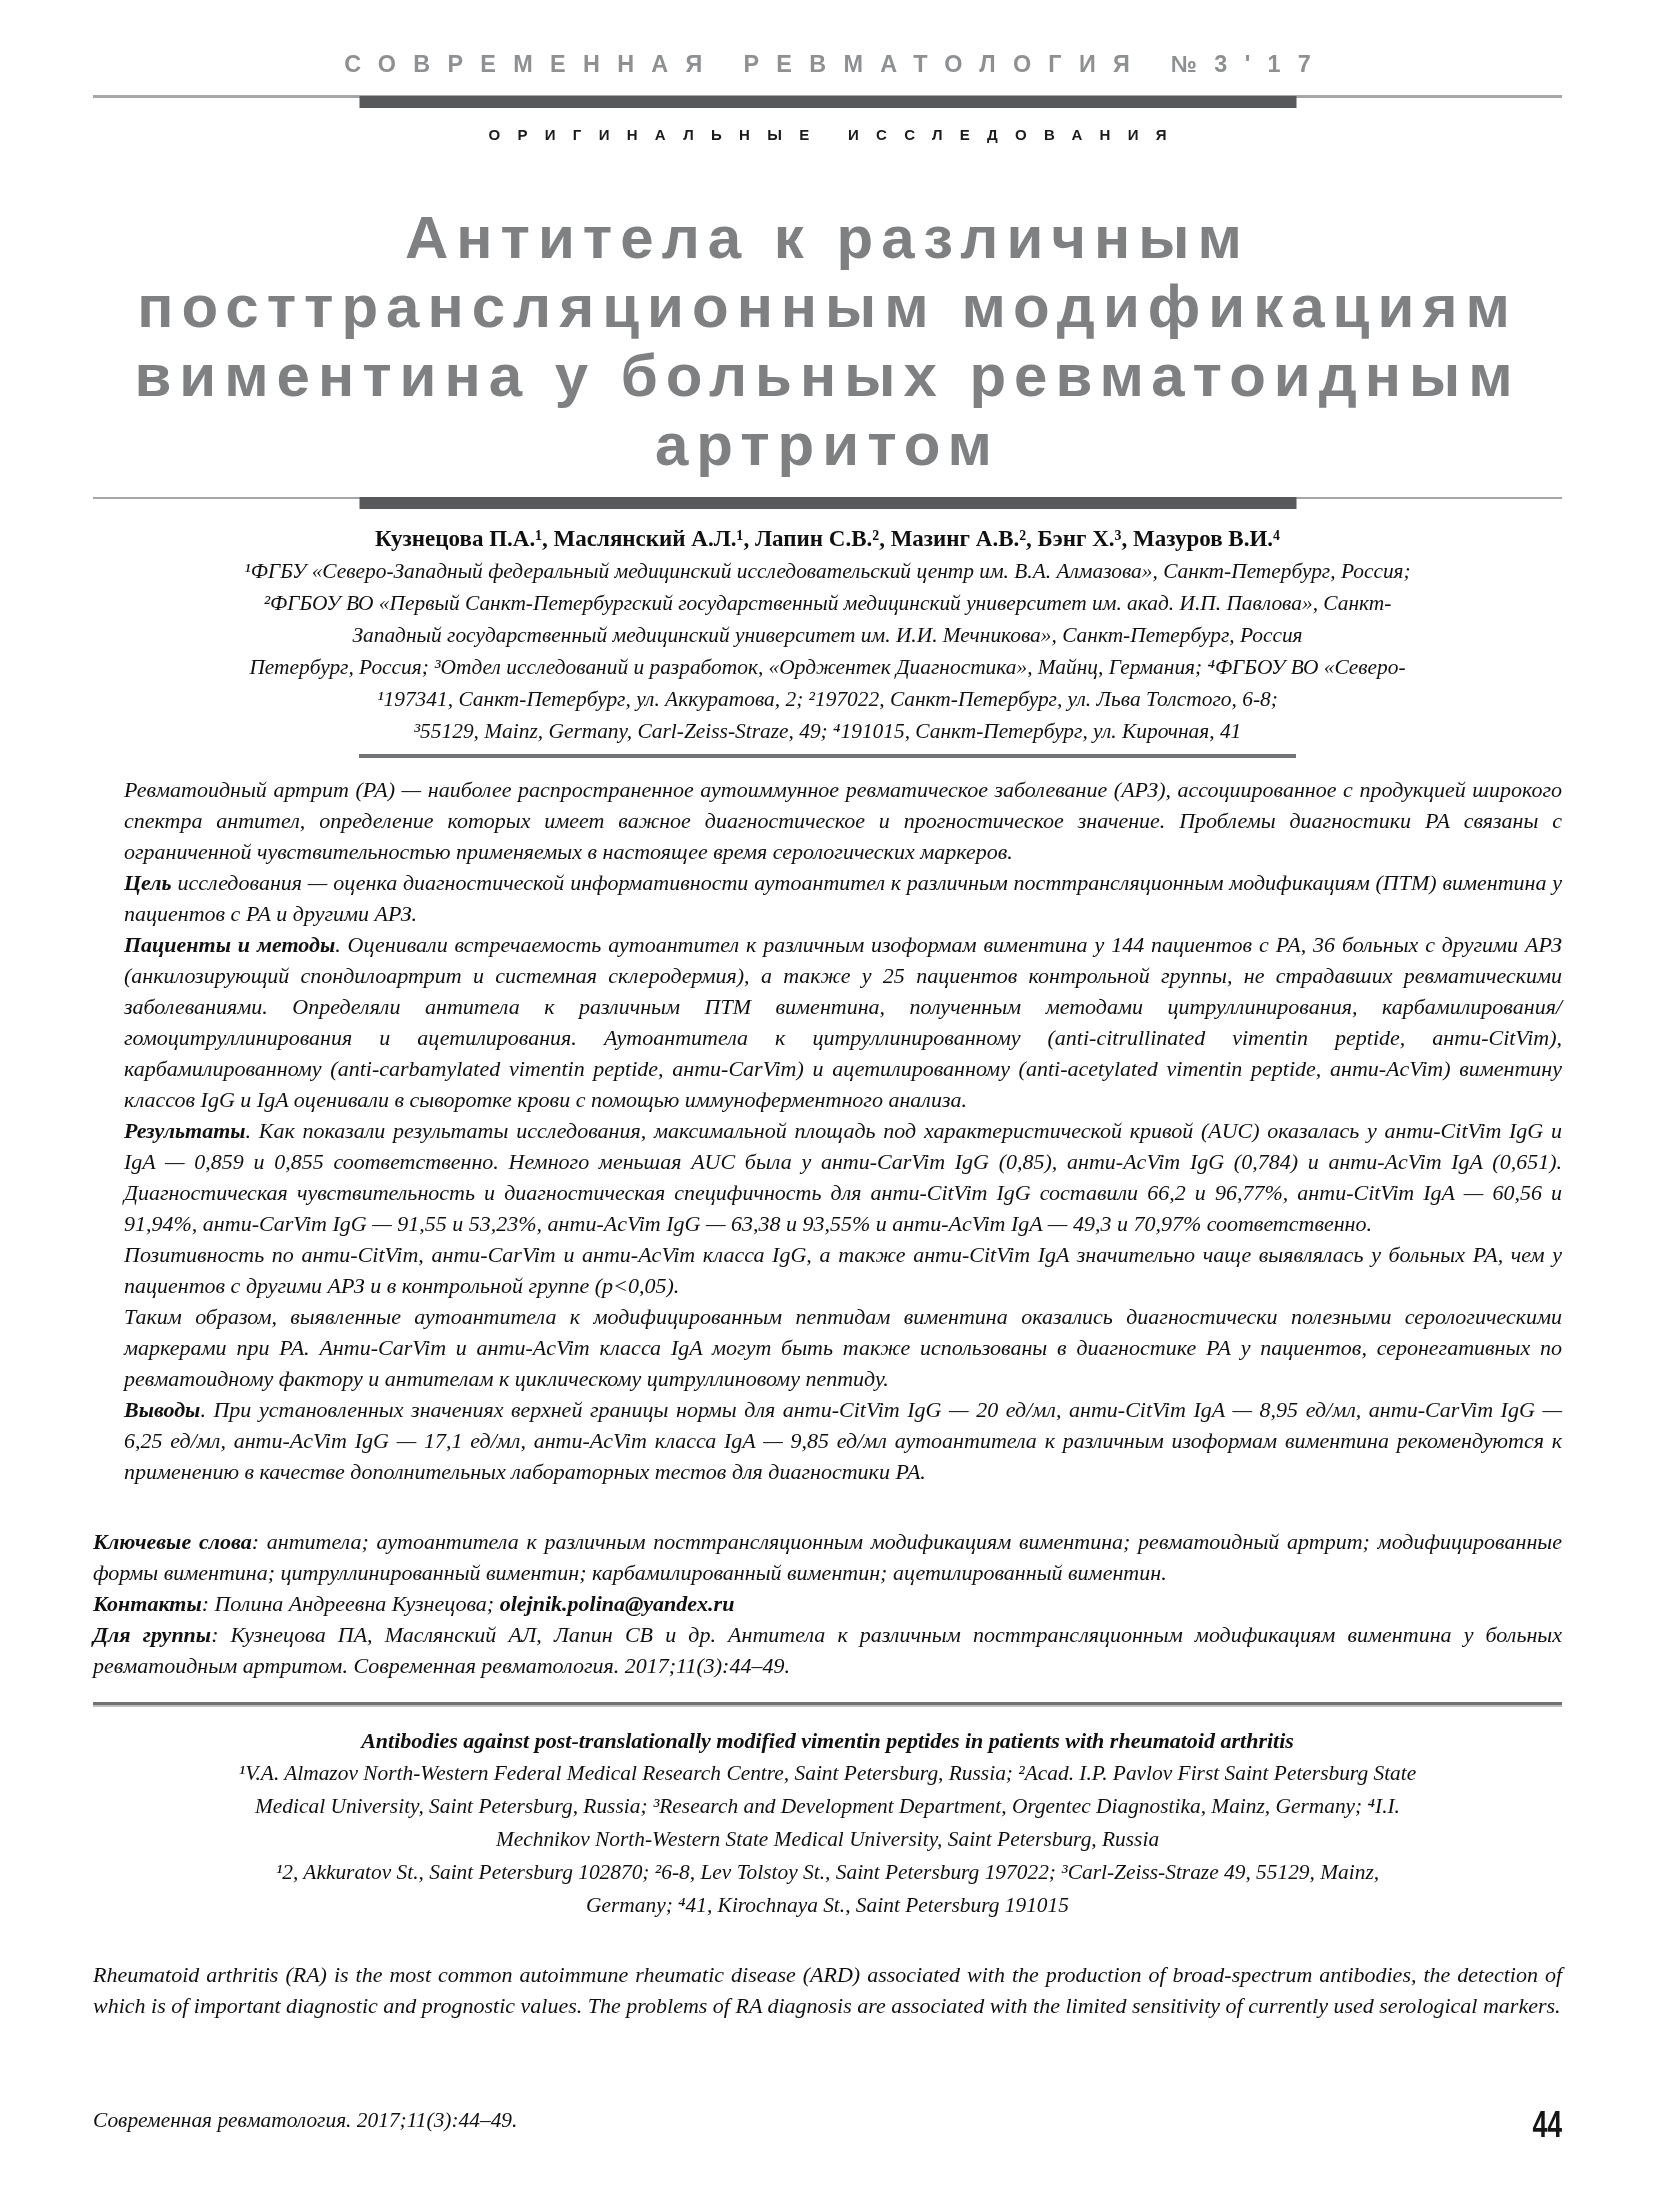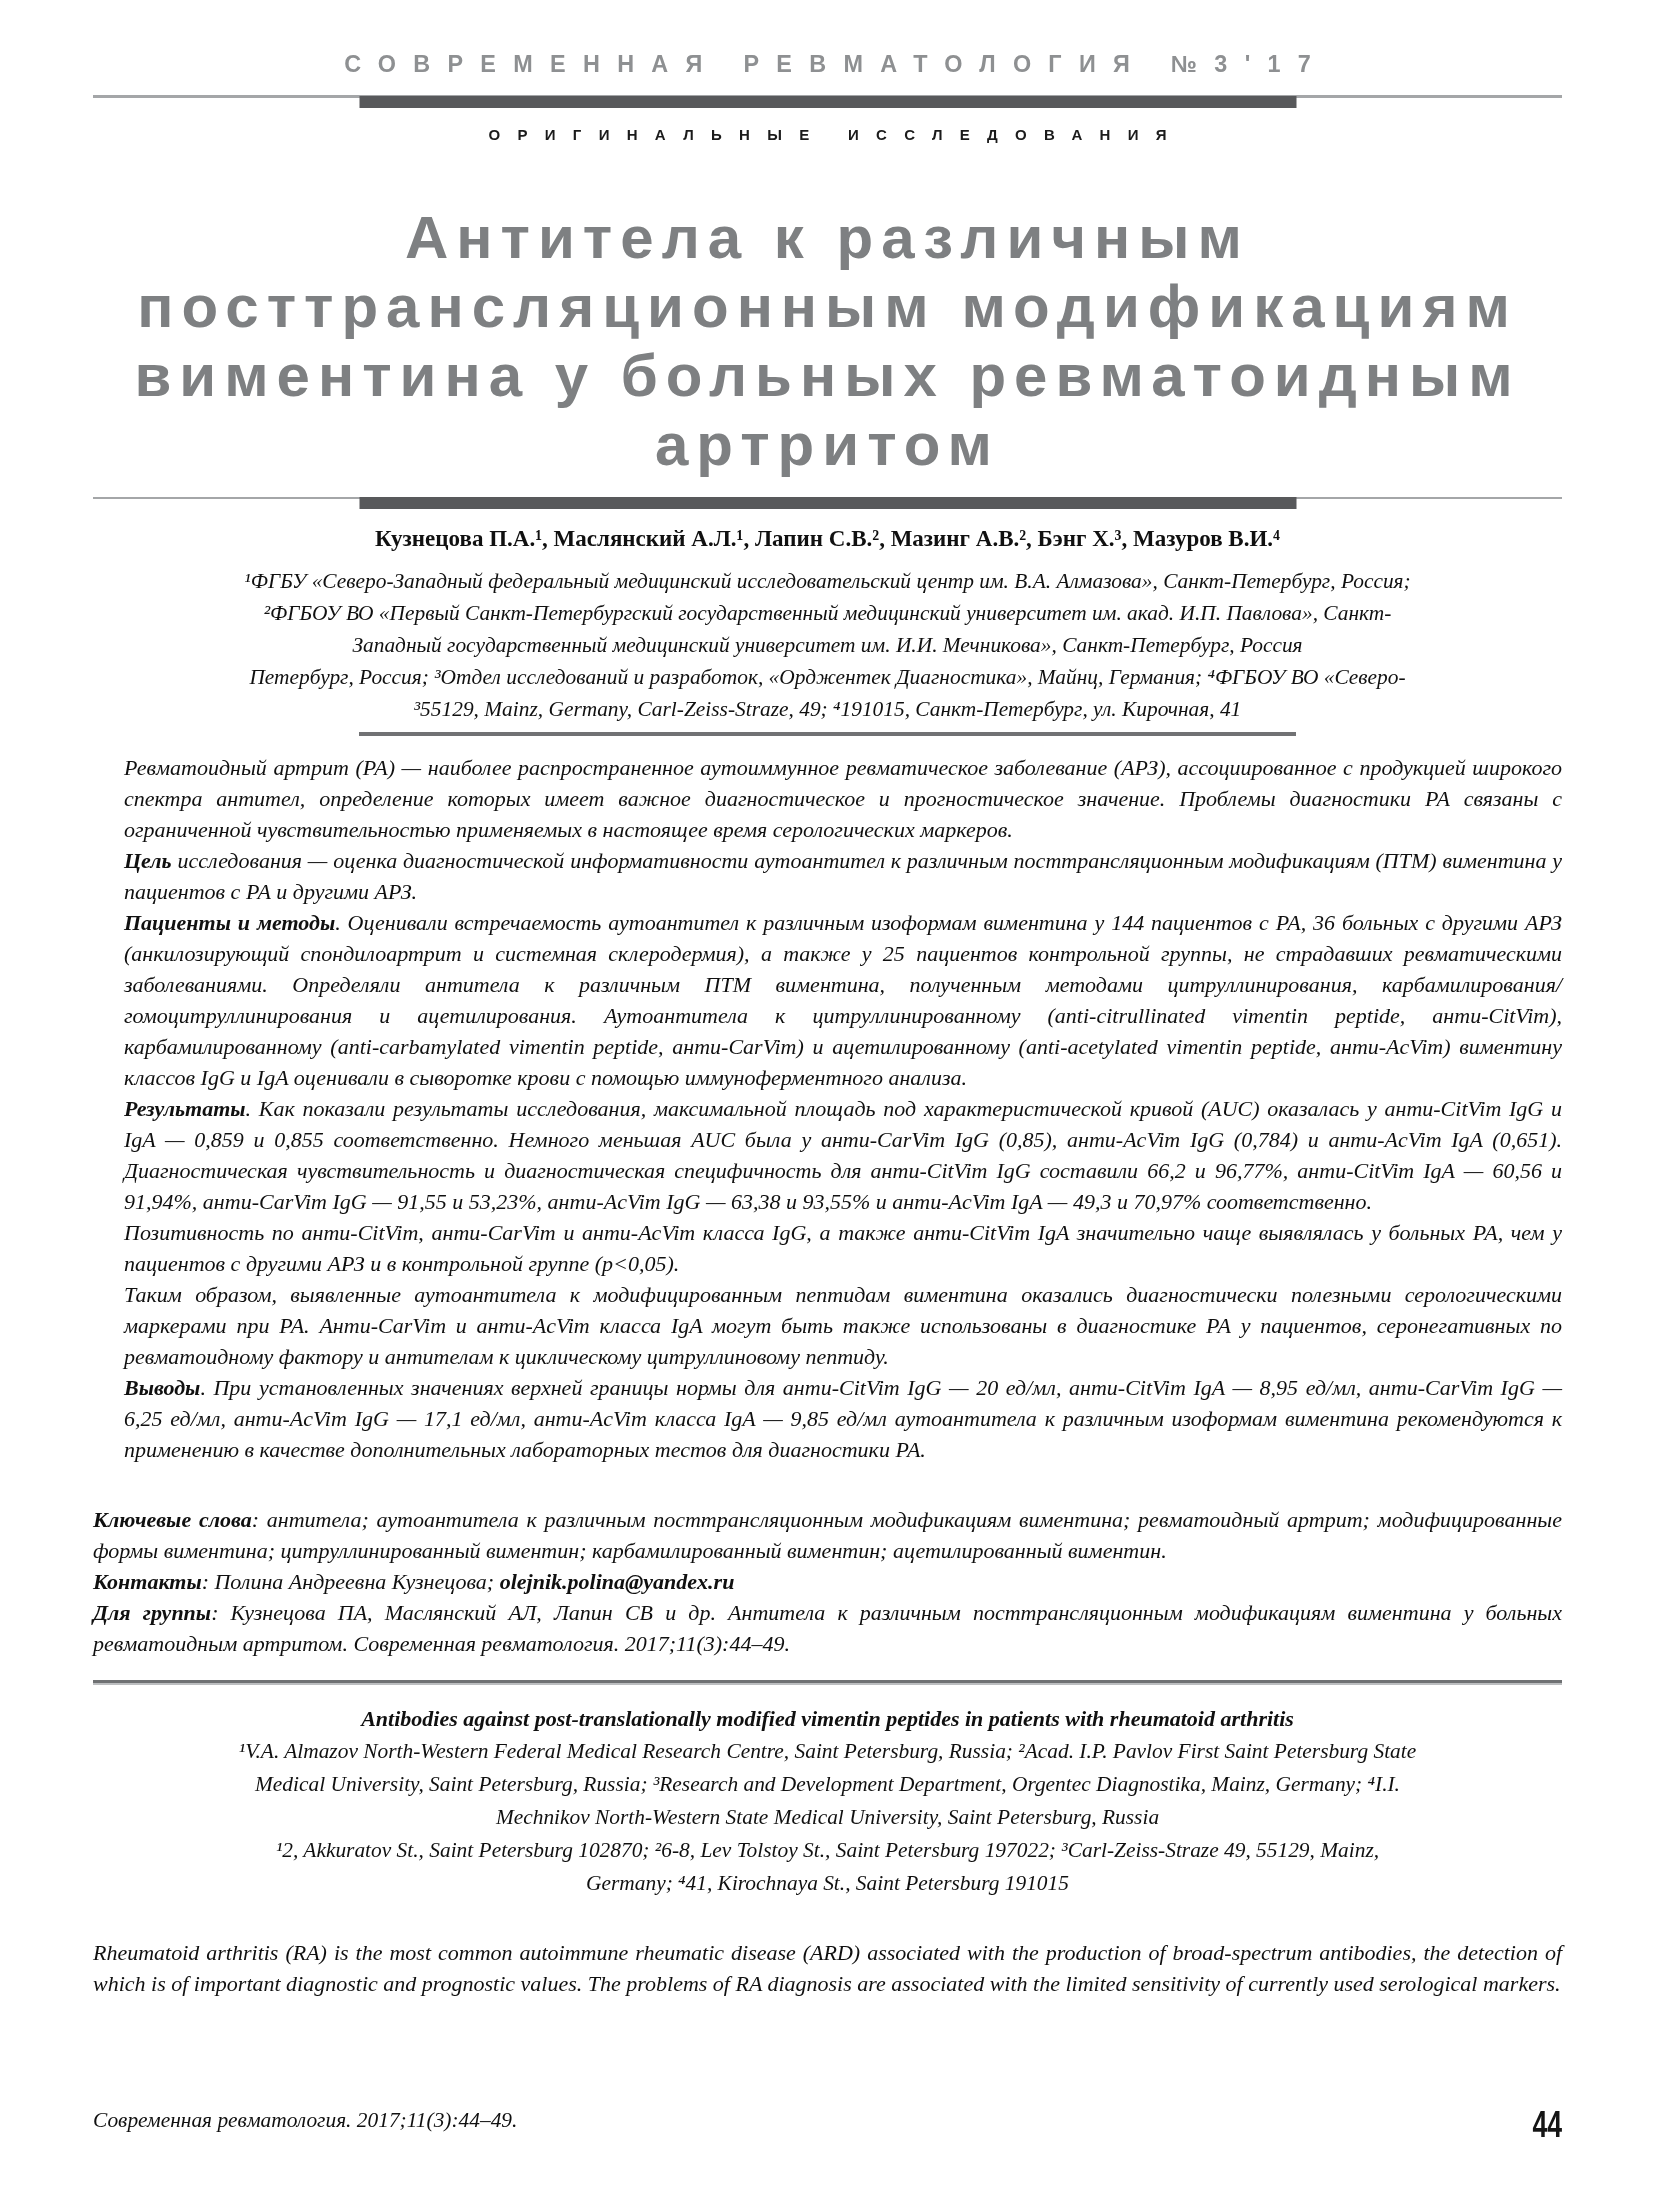--- a/index.html
+++ b/index.html
@@ -30,21 +30,21 @@
     margin:55px 0 0 0; text-align:center;
     font-family:"Liberation Sans", sans-serif; font-weight:bold;
     font-size:60px; line-height:69px; letter-spacing:8px;
     color:#7e8082;
   }
   .t-line { display:block; }
   .authors-ru {
     margin-top:16px; text-align:center; font-weight:bold; font-size:23px; line-height:28px;
   }
   .affiliations {
-    margin-top:12px; text-align:center; font-style:italic;
+    margin-top:2px; text-align:center; font-style:italic;
     font-size:21.4px; line-height:32px;
   }
   .aff-line { display:block; }
   .short-rule { width:937px; height:4px; background:#717274; margin:6.7px auto 0 auto; }
   .abstract {
     margin-top:16px; font-style:italic; font-size:22px; line-height:31px;
     text-align:justify;
     margin-left:31px;
   }
   .abstract p, .meta p { margin:0; }
@@ -100,20 +100,21 @@
     <div class="sep-bar"></div>
   </div>
 
   <div class="authors-ru">Кузнецова П.А.¹, Маслянский А.Л.¹, Лапин С.В.², Мазинг А.В.², Бэнг Х.³, Мазуров В.И.⁴</div>
 
   <div class="affiliations">
     <span class="aff-line">¹ФГБУ «Северо-Западный федеральный медицинский исследовательский центр им. В.А. Алмазова», Санкт-Петербург, Россия;</span>
     <span class="aff-line">²ФГБОУ ВО «Первый Санкт-Петербургский государственный медицинский университет им. акад. И.П. Павлова», Санкт-</span>
     <span class="aff-line">Западный государственный медицинский университет им. И.И. Мечникова», Санкт-Петербург, Россия</span>
     <span class="aff-line">Петербург, Россия; ³Отдел исследований и разработок, «Орджентек Диагностика», Майнц, Германия; ⁴ФГБОУ ВО «Северо-</span>
+    <span class="aff-line">¹197341, Санкт-Петербург, ул. Аккуратова, 2; ²197022, Санкт-Петербург, ул. Льва Толстого, 6-8;</span>
     <span class="aff-line">³55129, Mainz, Germany, Carl-Zeiss-Straze, 49; ⁴191015, Санкт-Петербург, ул. Кирочная, 41</span>
   </div>
 
   <div class="short-rule"></div>
 
   <div class="abstract">
     <p><b class="lead"></b><span>Ревматоидный артрит (РА) — наиболее распространенное аутоиммунное ревматическое заболевание (АРЗ), ассоциированное с продукцией широкого спектра антител, определение которых имеет важное диагностическое и прогностическое значение. Проблемы диагностики РА связаны с ограниченной чувствительностью применяемых в настоящее время серологических маркеров.</span></p>
     <p><b class="lead">Цель</b><span> исследования — оценка диагностической информативности аутоантител к различным посттрансляционным модификациям (ПТМ) виментина у пациентов с РА и другими АРЗ.</span></p>
     <p><b class="lead">Пациенты и методы</b><span>. Оценивали встречаемость аутоантител к различным изоформам виментина у 144 пациентов с РА, 36 больных с другими АРЗ (анкилозирующий спондилоартрит и системная склеродермия), а также у 25 пациентов контрольной группы, не страдавших ревматическими заболеваниями. Определяли антитела к различным ПТМ виментина, полученным методами цитруллинирования, карбамилирования/гомоцитруллинирования и ацетилирования. Аутоантитела к цитруллинированному (anti-citrullinated vimentin peptide, анти-CitVim), карбамилированному (anti-carbamylated vimentin peptide, анти-CarVim) и ацетилированному (anti-acetylated vimentin peptide, анти-AcVim) виментину классов IgG и IgA оценивали в сыворотке крови с помощью иммуноферментного анализа.</span></p>
     <p><b class="lead">Результаты</b><span>. Как показали результаты исследования, максимальной площадь под характеристической кривой (AUC) оказалась у анти-CitVim IgG и IgA — 0,859 и 0,855 соответственно. Немного меньшая AUC была у анти-CarVim IgG (0,85), анти-AcVim IgG (0,784) и анти-AcVim IgA (0,651). Диагностическая чувствительность и диагностическая специфичность для анти-CitVim IgG составили 66,2 и 96,77%, анти-CitVim IgA — 60,56 и 91,94%, анти-CarVim IgG — 91,55 и 53,23%, анти-AcVim IgG — 63,38 и 93,55% и анти-AcVim IgA — 49,3 и 70,97% соответственно.</span></p>

